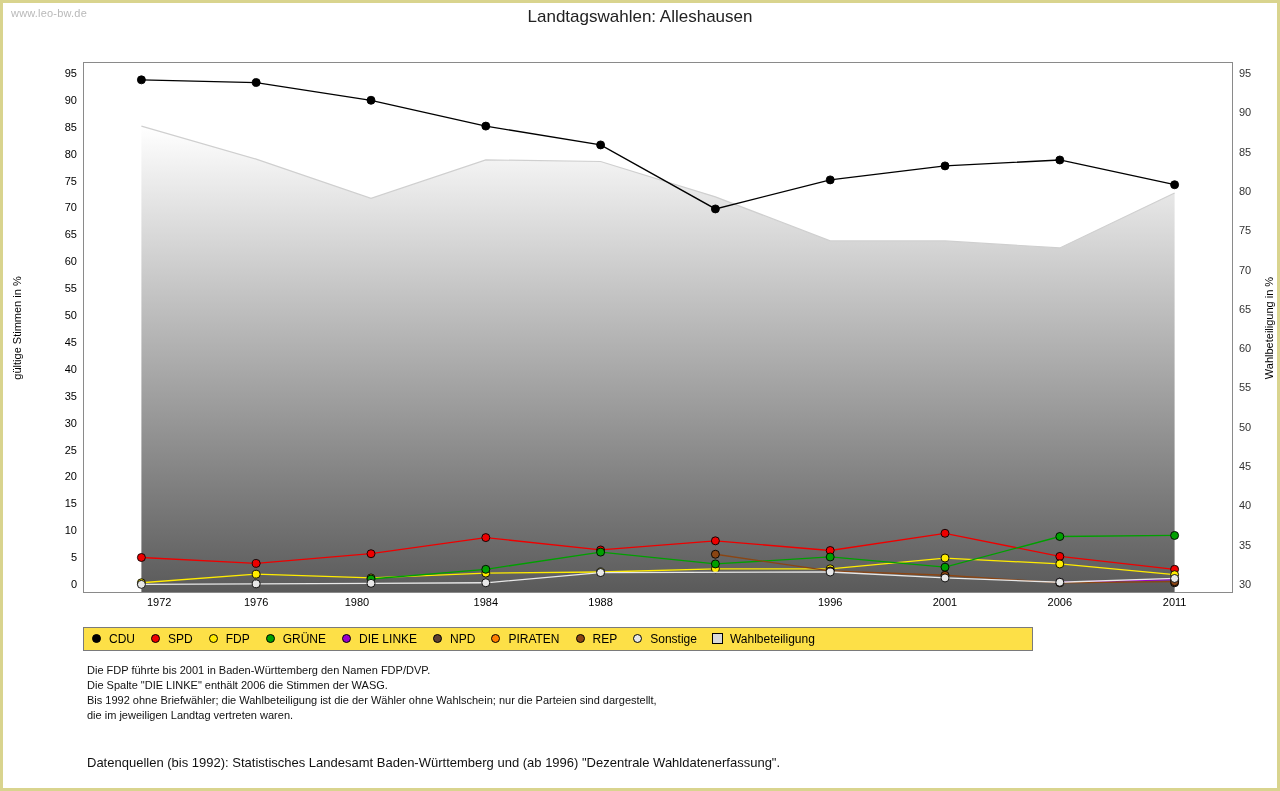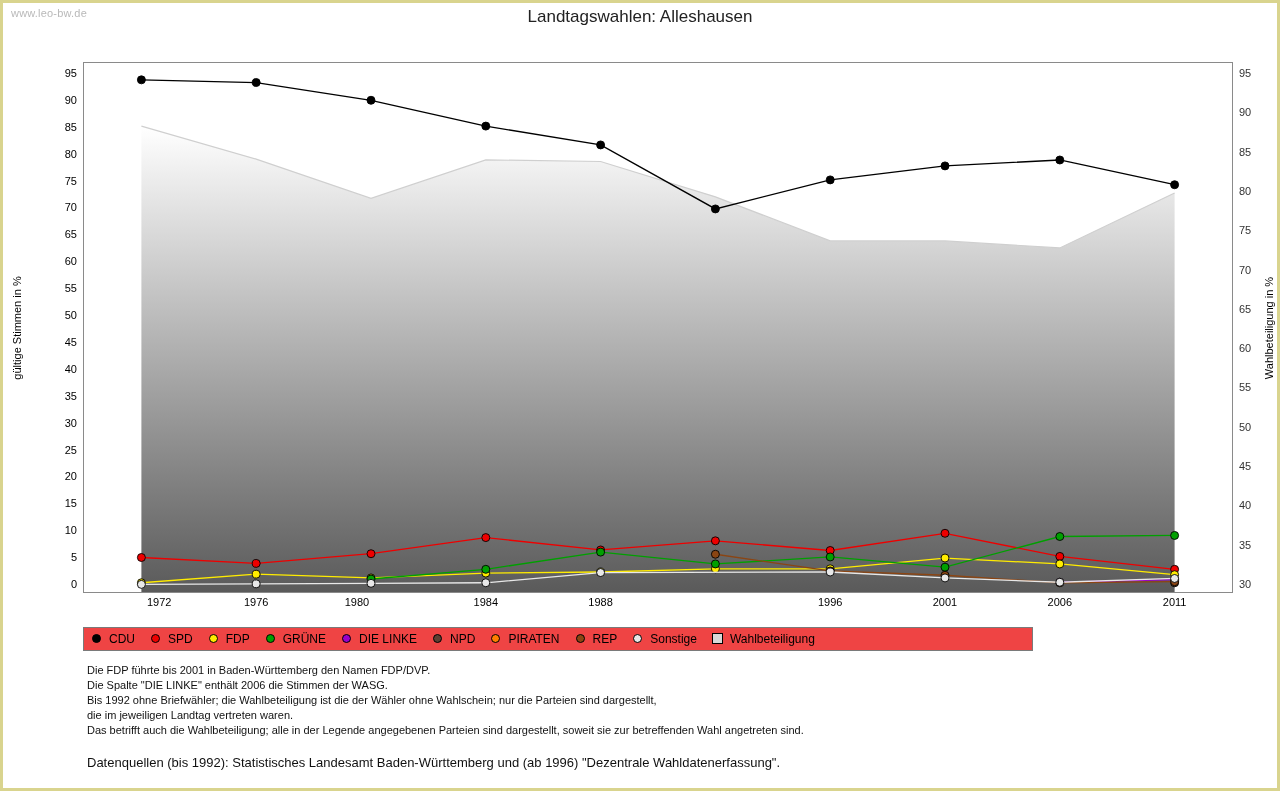--- a/index.html
+++ b/index.html
@@ -58,21 +58,21 @@
     position:absolute;font-size:11px;color:#333;text-align:left;
     width:28px;
   }
   .xtick{
     position:absolute;font-size:11px;color:#000;text-align:center;
     width:60px;top:593px;
   }
   
   #legend{
     position:absolute;left:80px;top:624px;width:950px;height:24px;
-    border:1px solid #7a7a7a;background:#ef4444;
+    border:1px solid #7a7a7a;background:#fde047;
     display:flex;
     padding:0 6px;box-sizing:border-box;
     font-size:12px;
   }
   .leg-item{display:flex;align-items:center;margin-right:14px;white-space:nowrap;}
   .leg-item .sym{width:14px;height:14px;margin-right:5px;position:relative;display:inline-block;}
   .leg-item .sym i{
     position:absolute;left:2px;top:2px;width:9px;height:9px;
     border:1px solid #000;border-radius:50%;box-sizing:border-box;display:block;
   }
@@ -287,15 +287,14 @@
       </span>
       <span>Wahlbeteiligung</span>
     </div>
   </div>
 
 <div class="footnotes" id="footnotes">
     <p>Die FDP führte bis 2001 in Baden-Württemberg den Namen FDP/DVP.</p>
     <p>Die Spalte "DIE LINKE" enthält 2006 die Stimmen der WASG.</p>
     <p>Bis 1992 ohne Briefwähler; die Wahlbeteiligung ist die der Wähler ohne Wahlschein; nur die Parteien sind dargestellt,</p>
     <p>die im jeweiligen Landtag vertreten waren.</p>
-    <p>Das betrifft auch die Wahlbeteiligung; alle in der Legende angegebenen Parteien sind dargestellt, soweit sie zur betreffenden Wahl angetreten sind.</p>
   </div>
 <div class="src">Datenquellen (bis 1992): Statistisches Landesamt Baden-Württemberg und (ab 1996) "Dezentrale Wahldatenerfassung".</div>
 
 </body></html>

